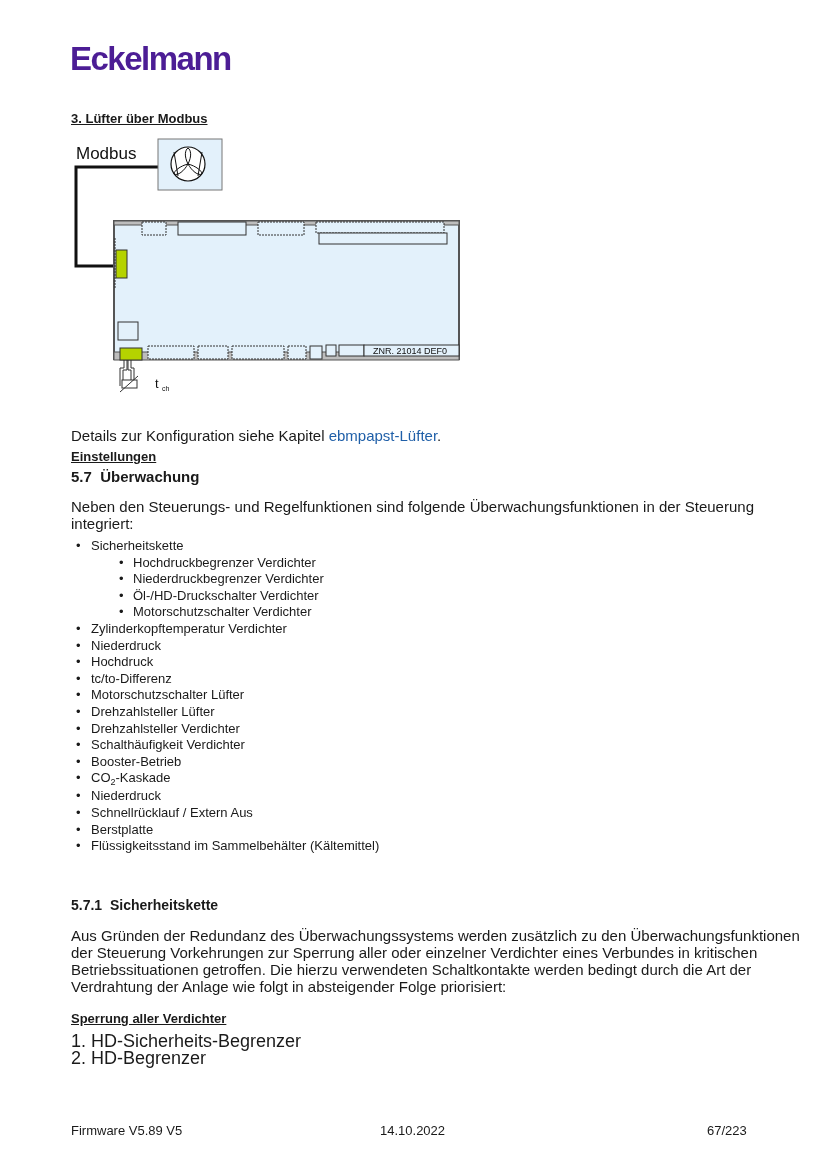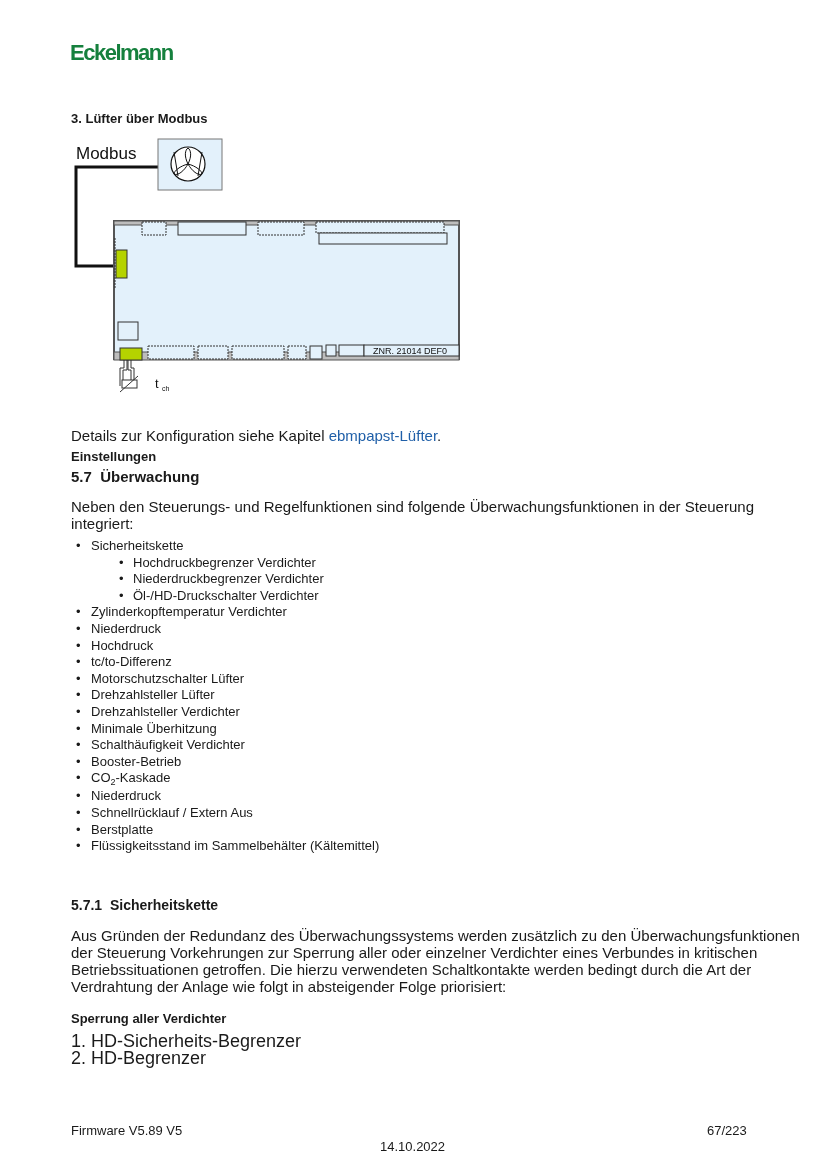--- a/index.html
+++ b/index.html
@@ -1,21 +1,21 @@
 <!DOCTYPE html>
 <html><head>
 <meta charset="utf-8">
 <style>
   html, body { margin: 0; padding: 0; background: #ffffff; }
   body { width: 827px; height: 1169px; position: relative; overflow: hidden;
          font-family: "Liberation Sans", sans-serif; color: #1a1a1a; }
   .logo { position: absolute; left: 70px; top: 40px; font-family: "Liberation Sans", sans-serif;
-          font-weight: bold; font-size: 22px; color: #15803d; letter-spacing: -1.5px; }
+          font-weight: bold; font-size: 33px; color: #4c1d95; letter-spacing: -1.5px; }
   .abs { position: absolute; }
-  .h-bold { font-weight: bold; font-size: 13px; }
+  .h-bold { font-weight: bold; font-size: 13px; text-decoration: underline; }
   .body-text { font-size: 15px; line-height: 17px; }
   .h2 { font-weight: bold; font-size: 15px; }
   .link { color: #1f5fa8; }
   ul.bullets { list-style: none; margin: 0; padding: 0; position: absolute; left: 76px; top: 538px; font-size: 13px; }
   ul.bullets li { height: 16.6px; line-height: 16.6px; position: relative; padding-left: 15px; white-space: nowrap; }
   ul.bullets li::before { content: "•"; position: absolute; left: 0; top: 0; }
   ul.bullets li.sub { padding-left: 57px; }
   ul.bullets li.sub::before { left: 43px; }
   ul.bullets li.co2 { height: 18px; }
   ol.numbered { list-style: none; margin: 0; padding: 0; position: absolute; left: 71px; top: 1033px; font-size: 18px; }
@@ -93,28 +93,28 @@
 <div class="abs body-text" style="left:71px; top:498px;">
   <div>Neben den Steuerungs- und Regelfunktionen sind folgende Überwachungsfunktionen in der Steuerung</div>
   <div>integriert:</div>
 </div>
 
 <ul class="bullets">
   <li>Sicherheitskette</li>
   <li class="sub">Hochdruckbegrenzer Verdichter</li>
   <li class="sub">Niederdruckbegrenzer Verdichter</li>
   <li class="sub">Öl-/HD-Druckschalter Verdichter</li>
+  <li class="sub">Motorschutzschalter Verdichter</li>
   <li>Zylinderkopftemperatur Verdichter</li>
   <li>Niederdruck</li>
   <li>Hochdruck</li>
   <li>tc/to-Differenz</li>
   <li>Motorschutzschalter Lüfter</li>
   <li>Drehzahlsteller Lüfter</li>
   <li>Drehzahlsteller Verdichter</li>
-  <li>Minimale Überhitzung</li>
   <li>Schalthäufigkeit Verdichter</li>
   <li>Booster-Betrieb</li>
   <li class="co2"><span>CO</span><sub>2</sub><span>-Kaskade</span></li>
   <li>Niederdruck</li>
   <li>Schnellrücklauf / Extern Aus</li>
   <li>Berstplatte</li>
   <li>Flüssigkeitsstand im Sammelbehälter (Kältemittel)</li>
 </ul>
 
 <div class="abs h2" style="left:71px; top:897px; font-size:14px;"><span>5.7.1</span>&nbsp;&nbsp;<span>Sicherheitskette</span></div>
@@ -127,14 +127,14 @@
 </div>
 
 <div class="abs h-bold" style="left:71px; top:1011px;">Sperrung aller Verdichter</div>
 
 <ol class="numbered">
   <li><span class="num">1.</span><span>HD-Sicherheits-Begrenzer</span></li>
   <li><span class="num">2.</span><span>HD-Begrenzer</span></li>
 </ol>
 
 <div class="footer" style="left:71px;">Firmware V5.89 V5</div>
-<div class="footer" style="left:380px;margin-top:16px;">14.10.2022</div>
+<div class="footer" style="left:380px;">14.10.2022</div>
 <div class="footer" style="left:707px;">67/223</div>
 
 </body></html>

